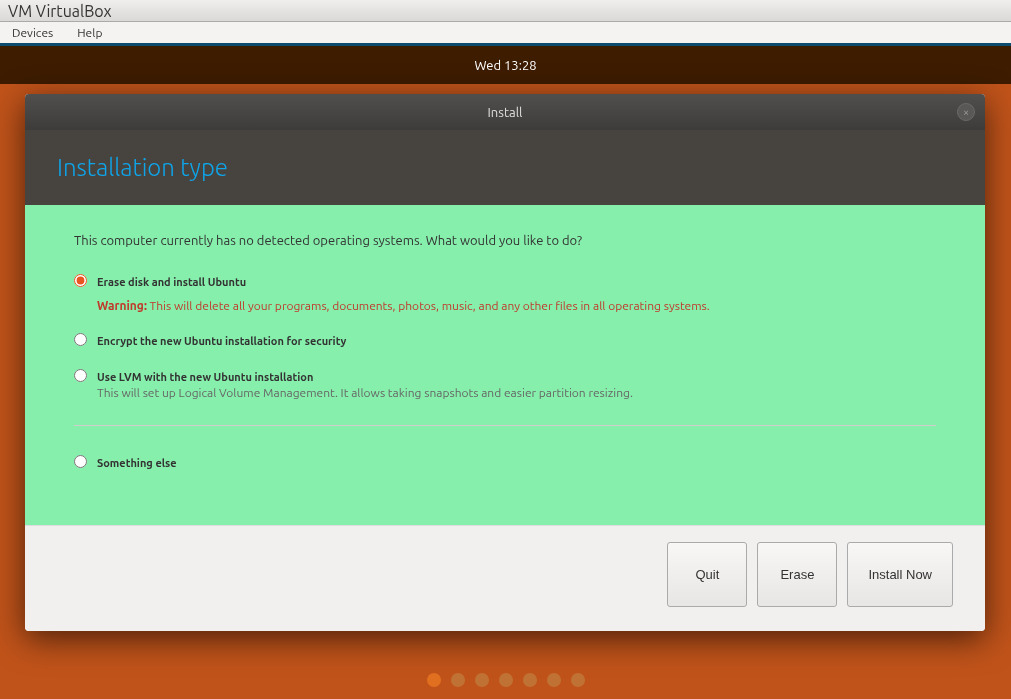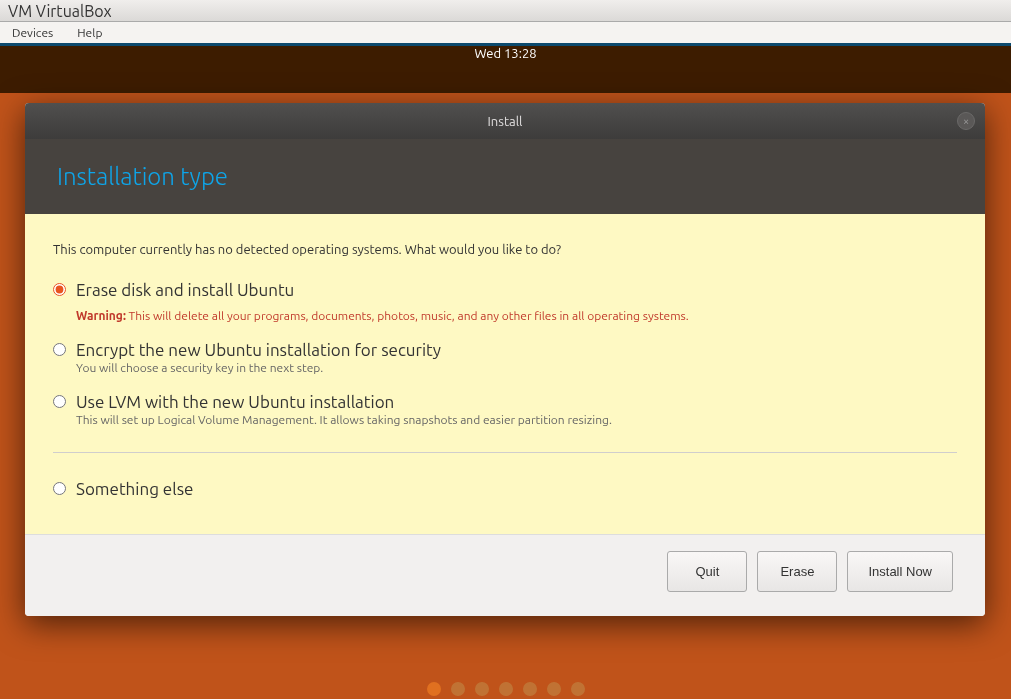--- a/index.html
+++ b/index.html
@@ -38,23 +38,23 @@
     .vbox-menu-item {
       font-size: 12px;
       color: #333;
       padding: 2px 6px;
       cursor: pointer;
     }
 
     
     .ubuntu-topbar {
       background: #3d1c00;
-      height: 47px;
-      display: flex;
-      align-items: flex-start;
+      height: 38px;
+      display: flex;
+      align-items: center;
       justify-content: center;
       color: #fff;
       font-size: 13px;
     }
 
     
     .desktop {
       background: #c0531a;
       flex: 1;
       display: flex;
@@ -113,22 +113,22 @@
       padding: 24px 32px;
     }
     .dialog-heading {
       color: #0ea5e9;
       font-size: 24px;
       font-weight: 300;
     }
 
     
     .dialog-content {
-      background: #fef9c3;
-      padding: 28px 28px;
+      background: #86efac;
+      padding: 28px 49px;
       min-height: 320px;
     }
 
     .description {
       font-size: 13px;
       color: #333;
       margin-bottom: 24px;
     }
 
     .option-group {
@@ -143,22 +143,22 @@
       gap: 10px;
     }
 
     .option-item input[type="radio"] {
       margin-top: 3px;
       flex-shrink: 0;
       accent-color: #e95420;
     }
 
     .option-label {
-      font-size: 17px;
-      font-weight: 400;
+      font-size: 11px;
+      font-weight: 700;
       color: #333;
     }
 
     .option-desc {
       font-size: 12px;
       color: #666;
       margin-top: 2px;
     }
 
     .warning-text {
@@ -181,21 +181,21 @@
     .dialog-footer {
       background: #f2f0ef;
       padding: 16px 32px 24px;
       display: flex;
       justify-content: flex-end;
       gap: 10px;
       border-top: 1px solid #ddd;
     }
 
     .btn {
-      padding: 12px 20px;
+      padding: 24px 20px;
       border-radius: 3px;
       border: 1px solid #aaa;
       font-size: 13px;
       cursor: pointer;
       background: linear-gradient(to bottom, #f9f7f6, #e8e6e5);
       color: #333;
       min-width: 80px;
       text-align: center;
     }
     .btn-primary {
@@ -270,21 +270,20 @@
             <div class="warning-text">
               <span class="warning-label">Warning:</span><span> This will delete all your programs, documents, photos, music, and any other files in all operating systems.</span>
             </div>
           </div>
         </div>
 
         <div class="option-item">
           <input type="radio" name="install_type" id="encrypt" style="">
           <div>
             <label class="option-label" for="encrypt">Encrypt the new Ubuntu installation for security</label>
-            <div class="option-desc">You will choose a security key in the next step.</div>
           </div>
         </div>
 
         <div class="option-item">
           <input type="radio" name="install_type" id="lvm" style="">
           <div>
             <label class="option-label" for="lvm">Use LVM with the new Ubuntu installation</label>
             <div class="option-desc">This will set up Logical Volume Management. It allows taking snapshots and easier partition resizing.</div>
           </div>
         </div>

